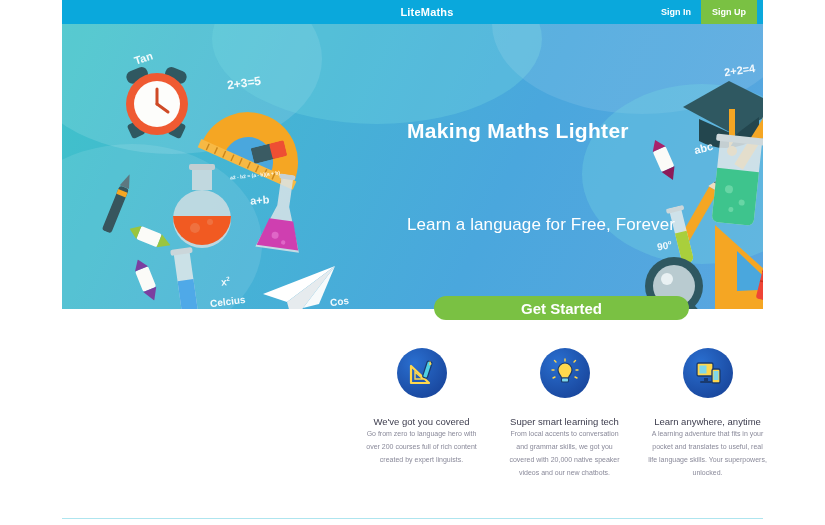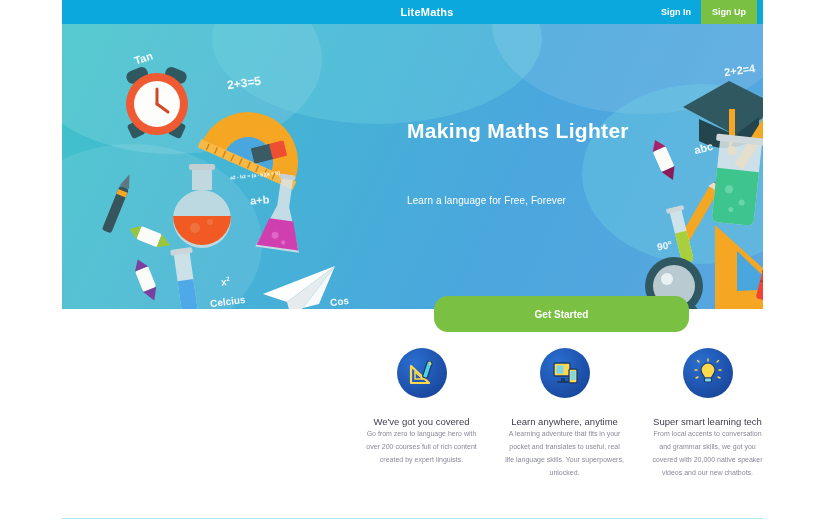--- a/index.html
+++ b/index.html
@@ -48,33 +48,33 @@
   .cloud3 { background: rgba(120,220,225,.30); }
 
   .hero-text {
     position: absolute; left: 345px; top: 95px; width: 340px;
     text-align: left; z-index: 40;
   }
   .hero-title {
     color: #ffffff; font-size: 21px; font-weight: bold; letter-spacing: .3px;
   }
   .hero-sub {
-    color: #ffffff; font-size: 10px; margin-top: 52px; letter-spacing: .1px;
+    color: #ffffff; font-size: 17px; margin-top: 72px; letter-spacing: .1px;
   }
 
   .formula { position: absolute; color: rgba(255,255,255,.92); font-weight: bold; z-index: 30; }
 
   
   .obj { position: absolute; z-index: 20; }
 
   
   .cta {
-    position: absolute; left: 434px; top: 296px; width: 255px; height: 36px;
+    position: absolute; left: 434px; top: 296px; width: 255px; height: 24px;
     background: #7ac143; border: none; border-radius: 14px;
-    color: #ffffff; font-size: 10px; font-weight: bold; cursor: pointer;
+    color: #ffffff; font-size: 15px; font-weight: bold; cursor: pointer;
     z-index: 60; font-family: "Liberation Sans", sans-serif;
   }
 
   
   .features {
     position: absolute; left: 350px; top: 348px; width: 430px;
     display: flex; gap: 0;
   }
   .feature { width: 143px; text-align: center; }
   .fcircle {
@@ -334,35 +334,20 @@
       <div class="fcircle">
         <svg width="30" height="30" viewBox="0 0 30 30">
           <path d="M4 25 L22 25 L4 8 Z" fill="none" stroke="#ffd84d" stroke-width="2.2" stroke-linejoin="round"></path>
           <path d="M8 21 L16 21 L8 14 Z" fill="none" stroke="#ffd84d" stroke-width="1.4"></path>
           <rect x="18" y="3" width="5" height="17" rx="1.5" fill="#4fd0e3" stroke="#1a3a6e" stroke-width="1.2" transform="rotate(18 20 11)"></rect>
           <path d="M20 2 l3 3 l-2 2 Z" fill="#ffd84d" transform="rotate(18 20 11)"></path>
         </svg>
       </div>
       <div class="ftitle">We've got you covered</div>
       <div class="fbody">Go from zero to language hero with over 200 courses full of rich content created by expert linguists.</div>
-    </div>
-
-    <div class="feature">
-      <div class="fcircle">
-        <svg width="30" height="30" viewBox="0 0 30 30">
-          <rect x="4" y="5" width="16" height="13" rx="1.5" fill="#ffd84d" stroke="#1a3a6e" stroke-width="1.3"></rect>
-          <rect x="6.5" y="7.5" width="7" height="8" fill="#7fd8ea"></rect>
-          <path d="M11 20 h4 v3 h-4 Z" fill="#1a3a6e"></path>
-          <rect x="7" y="23" width="12" height="2" rx="1" fill="#1a3a6e"></rect>
-          <rect x="19" y="11" width="8" height="14" rx="1.6" fill="#ffd84d" stroke="#1a3a6e" stroke-width="1.3"></rect>
-          <rect x="20.5" y="13" width="5" height="9" fill="#7fd8ea"></rect>
-        </svg>
-      </div>
-      <div class="ftitle">Learn anywhere, anytime</div>
-      <div class="fbody">A learning adventure that fits in your pocket and translates to useful, real life language skills. Your superpowers, unlocked.</div>
     </div>
 
     <div class="feature">
       <div class="fcircle">
         <svg width="30" height="30" viewBox="0 0 30 30">
           <path d="M15 5 a7 7 0 0 1 7 7 c0 4 -3 5 -3.5 8 h-7 C11 17 8 16 8 12 a7 7 0 0 1 7 -7 Z" fill="#ffd84d" stroke="#1a3a6e" stroke-width="1.2"></path>
           <rect x="11.5" y="20" width="7" height="4" rx="1" fill="#7fd8ea" stroke="#1a3a6e" stroke-width="1.1"></rect>
           <g stroke="#ffd84d" stroke-width="1.4" stroke-linecap="round">
             <line x1="15" y1="1" x2="15" y2="3"></line>
             <line x1="4" y1="12" x2="2" y2="12"></line>
@@ -370,16 +355,31 @@
             <line x1="6" y1="4" x2="4.5" y2="2.5"></line>
             <line x1="24" y1="4" x2="25.5" y2="2.5"></line>
             <line x1="5" y1="19" x2="3" y2="20"></line>
             <line x1="25" y1="19" x2="27" y2="20"></line>
           </g>
         </svg>
       </div>
       <div class="ftitle">Super smart learning tech</div>
       <div class="fbody">From local accents to conversation and grammar skills, we got you covered with 20,000 native speaker videos and our new chatbots.</div>
     </div>
+
+    <div class="feature">
+      <div class="fcircle">
+        <svg width="30" height="30" viewBox="0 0 30 30">
+          <rect x="4" y="5" width="16" height="13" rx="1.5" fill="#ffd84d" stroke="#1a3a6e" stroke-width="1.3"></rect>
+          <rect x="6.5" y="7.5" width="7" height="8" fill="#7fd8ea"></rect>
+          <path d="M11 20 h4 v3 h-4 Z" fill="#1a3a6e"></path>
+          <rect x="7" y="23" width="12" height="2" rx="1" fill="#1a3a6e"></rect>
+          <rect x="19" y="11" width="8" height="14" rx="1.6" fill="#ffd84d" stroke="#1a3a6e" stroke-width="1.3"></rect>
+          <rect x="20.5" y="13" width="5" height="9" fill="#7fd8ea"></rect>
+        </svg>
+      </div>
+      <div class="ftitle">Learn anywhere, anytime</div>
+      <div class="fbody">A learning adventure that fits in your pocket and translates to useful, real life language skills. Your superpowers, unlocked.</div>
+    </div>
   </div>
 
   <div class="divider"></div>
 </div>
 
 </body></html>

